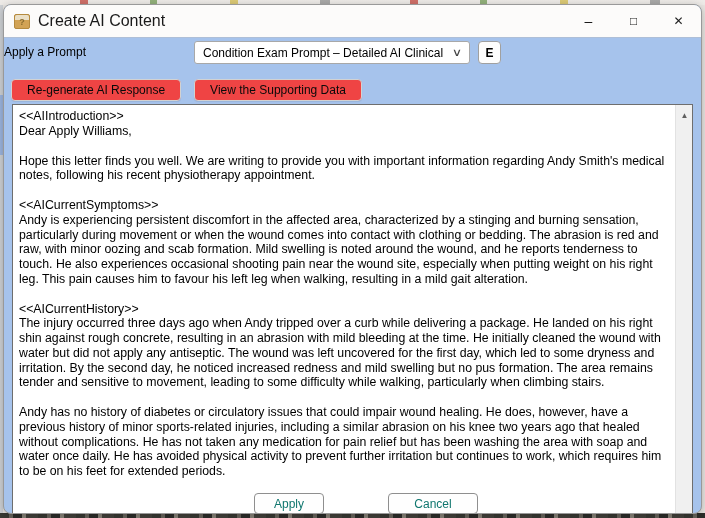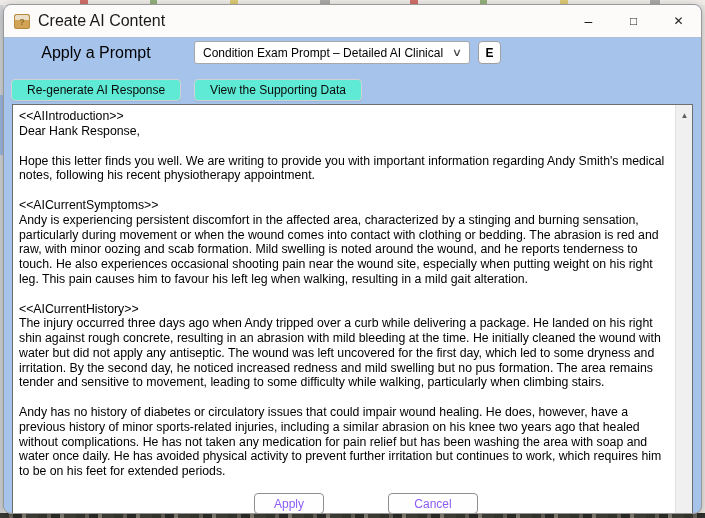--- a/index.html
+++ b/index.html
@@ -57,42 +57,42 @@
     width:45px; height:33px; display:flex; align-items:center; justify-content:center;
     font-size:13px; color:#1a1a1a; cursor:default;
   }
   .winbtn .min-glyph { font-size:14px; font-weight:400; }
   .winbtn .max-glyph { font-size:12px; }
   .winbtn .close-glyph { font-size:12px; }
 
   
   .prompt-label {
     position:absolute; top:36px; left:0; width:184px; height:23px;
-    text-align:center; font-size:16px; color:#000; line-height:23px;
+    text-align:left; font-size:12px; color:#000; line-height:23px;
   }
   .combo {
     position:absolute; top:36px; left:190px; width:276px; height:23px;
     background:#fff; border:1px solid #a8a8a8; border-radius:3px;
     display:flex; align-items:center; font-size:12px; color:#000;
     padding-left:8px; cursor:default;
   }
   .combo-text { flex:1; white-space:nowrap; overflow:hidden; }
   .combo-chevron { width:24px; text-align:center; color:#454545; font-size:11px; transform:scaleX(1.3); }
   .e-btn {
     position:absolute; top:36px; left:474px; width:23px; height:23px;
     background:#fdfdfd; border:1px solid #a0a0a0; border-radius:4px;
     font-family:"Liberation Sans",sans-serif; font-size:12px; font-weight:600; color:#000;
     display:flex; align-items:center; justify-content:center; cursor:default;
   }
 
   
   .action-row { position:absolute; top:74px; left:7px; display:flex; gap:13px; }
   .action-btn {
     height:22px; padding:0 15px;
-    background:#5eead4; border:1px solid #d2d2d2; border-radius:4px;
+    background:#ef4444; border:1px solid #d2d2d2; border-radius:4px;
     font-family:"Liberation Sans",sans-serif; font-size:12px; color:#0a0a0a;
     box-shadow:0 1px 1px rgba(0,0,0,.08); cursor:default; white-space:nowrap;
   }
 
   
   .textbox {
     position:absolute; left:8px; top:99px; width:681px; height:457px;
     background:#fff; border:1px solid #6e6e6e;
   }
   .text-content {
@@ -115,21 +115,21 @@
     display:flex; align-items:center; justify-content:center;
     font-size:8px; color:#5f5f5f; cursor:default;
   }
   .scroll-arrow.up { top:2px; }
   .scroll-arrow.down { bottom:4px; }
 
   
   .footer-btn {
     position:absolute; height:21px;
     background:#fefefe; border:1px solid #8f8f8f; border-radius:4px;
-    font-family:"Liberation Sans",sans-serif; font-size:12px; color:#8b5cf6;
+    font-family:"Liberation Sans",sans-serif; font-size:12px; color:#0f766e;
     cursor:default;
   }
   .apply-btn  { left:250px; top:488px; width:70px; }
   .cancel-btn { left:384px; top:488px; width:90px; }
 </style>
 </head>
 <body>
 
 <div class="stage">
   <div class="artifact-top"></div>
@@ -166,21 +166,21 @@
 
     <div class="action-row">
       <button class="action-btn">Re-generate AI Response</button>
       <button class="action-btn">View the Supporting Data</button>
     </div>
 
     <div class="textbox">
       <div class="text-content">
           <div class="section">
             <div>&lt;&lt;AIIntroduction&gt;&gt;</div>
-            <div>Dear Hank Response,</div>
+            <div>Dear Apply Williams,</div>
           </div>
           <div class="section">
             <div>Hope this letter finds you well. We are writing to provide you with important information regarding Andy Smith's medical notes, following his recent physiotherapy appointment.</div>
           </div>
           <div class="section">
             <div>&lt;&lt;AICurrentSymptoms&gt;&gt;</div>
             <div>Andy is experiencing persistent discomfort in the affected area, characterized by a stinging and burning sensation, particularly during movement or when the wound comes into contact with clothing or bedding. The abrasion is red and raw, with minor oozing and scab formation. Mild swelling is noted around the wound, and he reports tenderness to touch. He also experiences occasional shooting pain near the wound site, especially when putting weight on his right leg. This pain causes him to favour his left leg when walking, resulting in a mild gait alteration.</div>
           </div>
           <div class="section">
             <div>&lt;&lt;AICurrentHistory&gt;&gt;</div>

